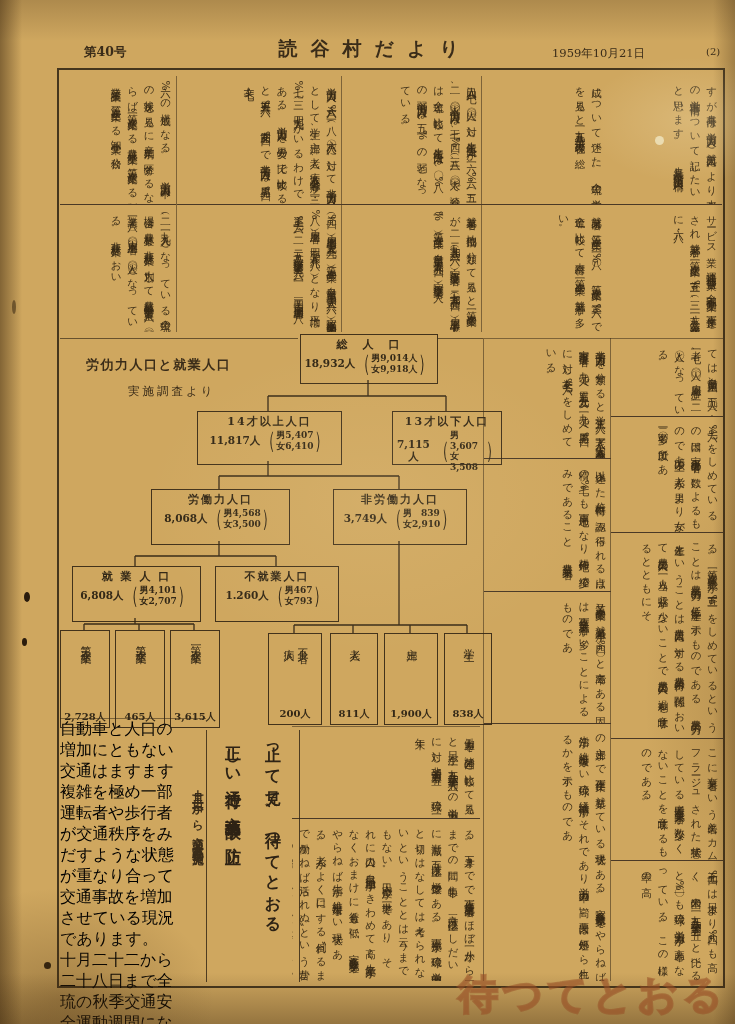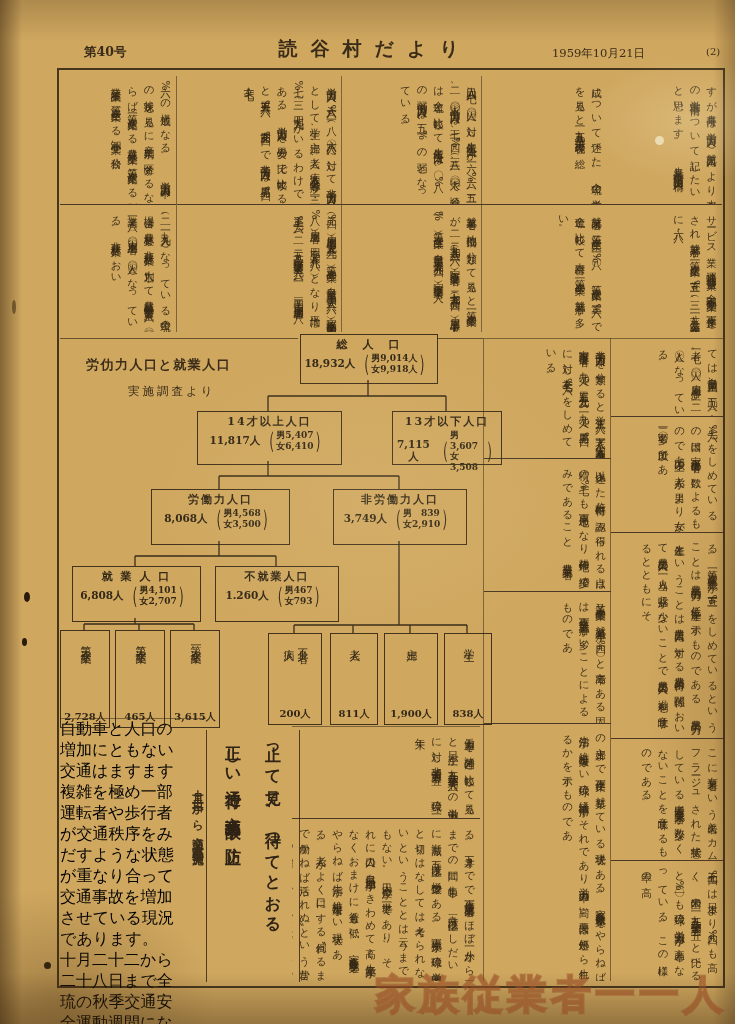--- a/index.html
+++ b/index.html
@@ -317,21 +317,21 @@
   </div>
 <div class="leaf" id="lf-5">
     <div class="lab">主婦</div>
     <div class="cnt">1,900人</div>
   </div>
 <div class="leaf" id="lf-6">
     <div class="lab">学生</div>
     <div class="cnt">838人</div>
   </div>
 
-<div class="stamp">家族従業者一一人</div>
+<div class="stamp">待つてとおる</div>
 
 <div class="speck" style="left:24px;top:592px;width:6px;height:10px;background:#2a1c0d;"></div>
 <div class="speck" style="left:22px;top:638px;width:5px;height:8px;background:#2a1c0d;"></div>
 <div class="speck" style="left:655px;top:136px;width:9px;height:9px;background:#e8d9ae;"></div>
 <div class="speck" style="left:44px;top:962px;width:7px;height:7px;background:#30220f;"></div>
 <div class="speck" style="left:12px;top:300px;width:4px;height:14px;background:rgba(40,25,10,.5);"></div>
 
 <div class="texture"></div>
 
 </body></html>

